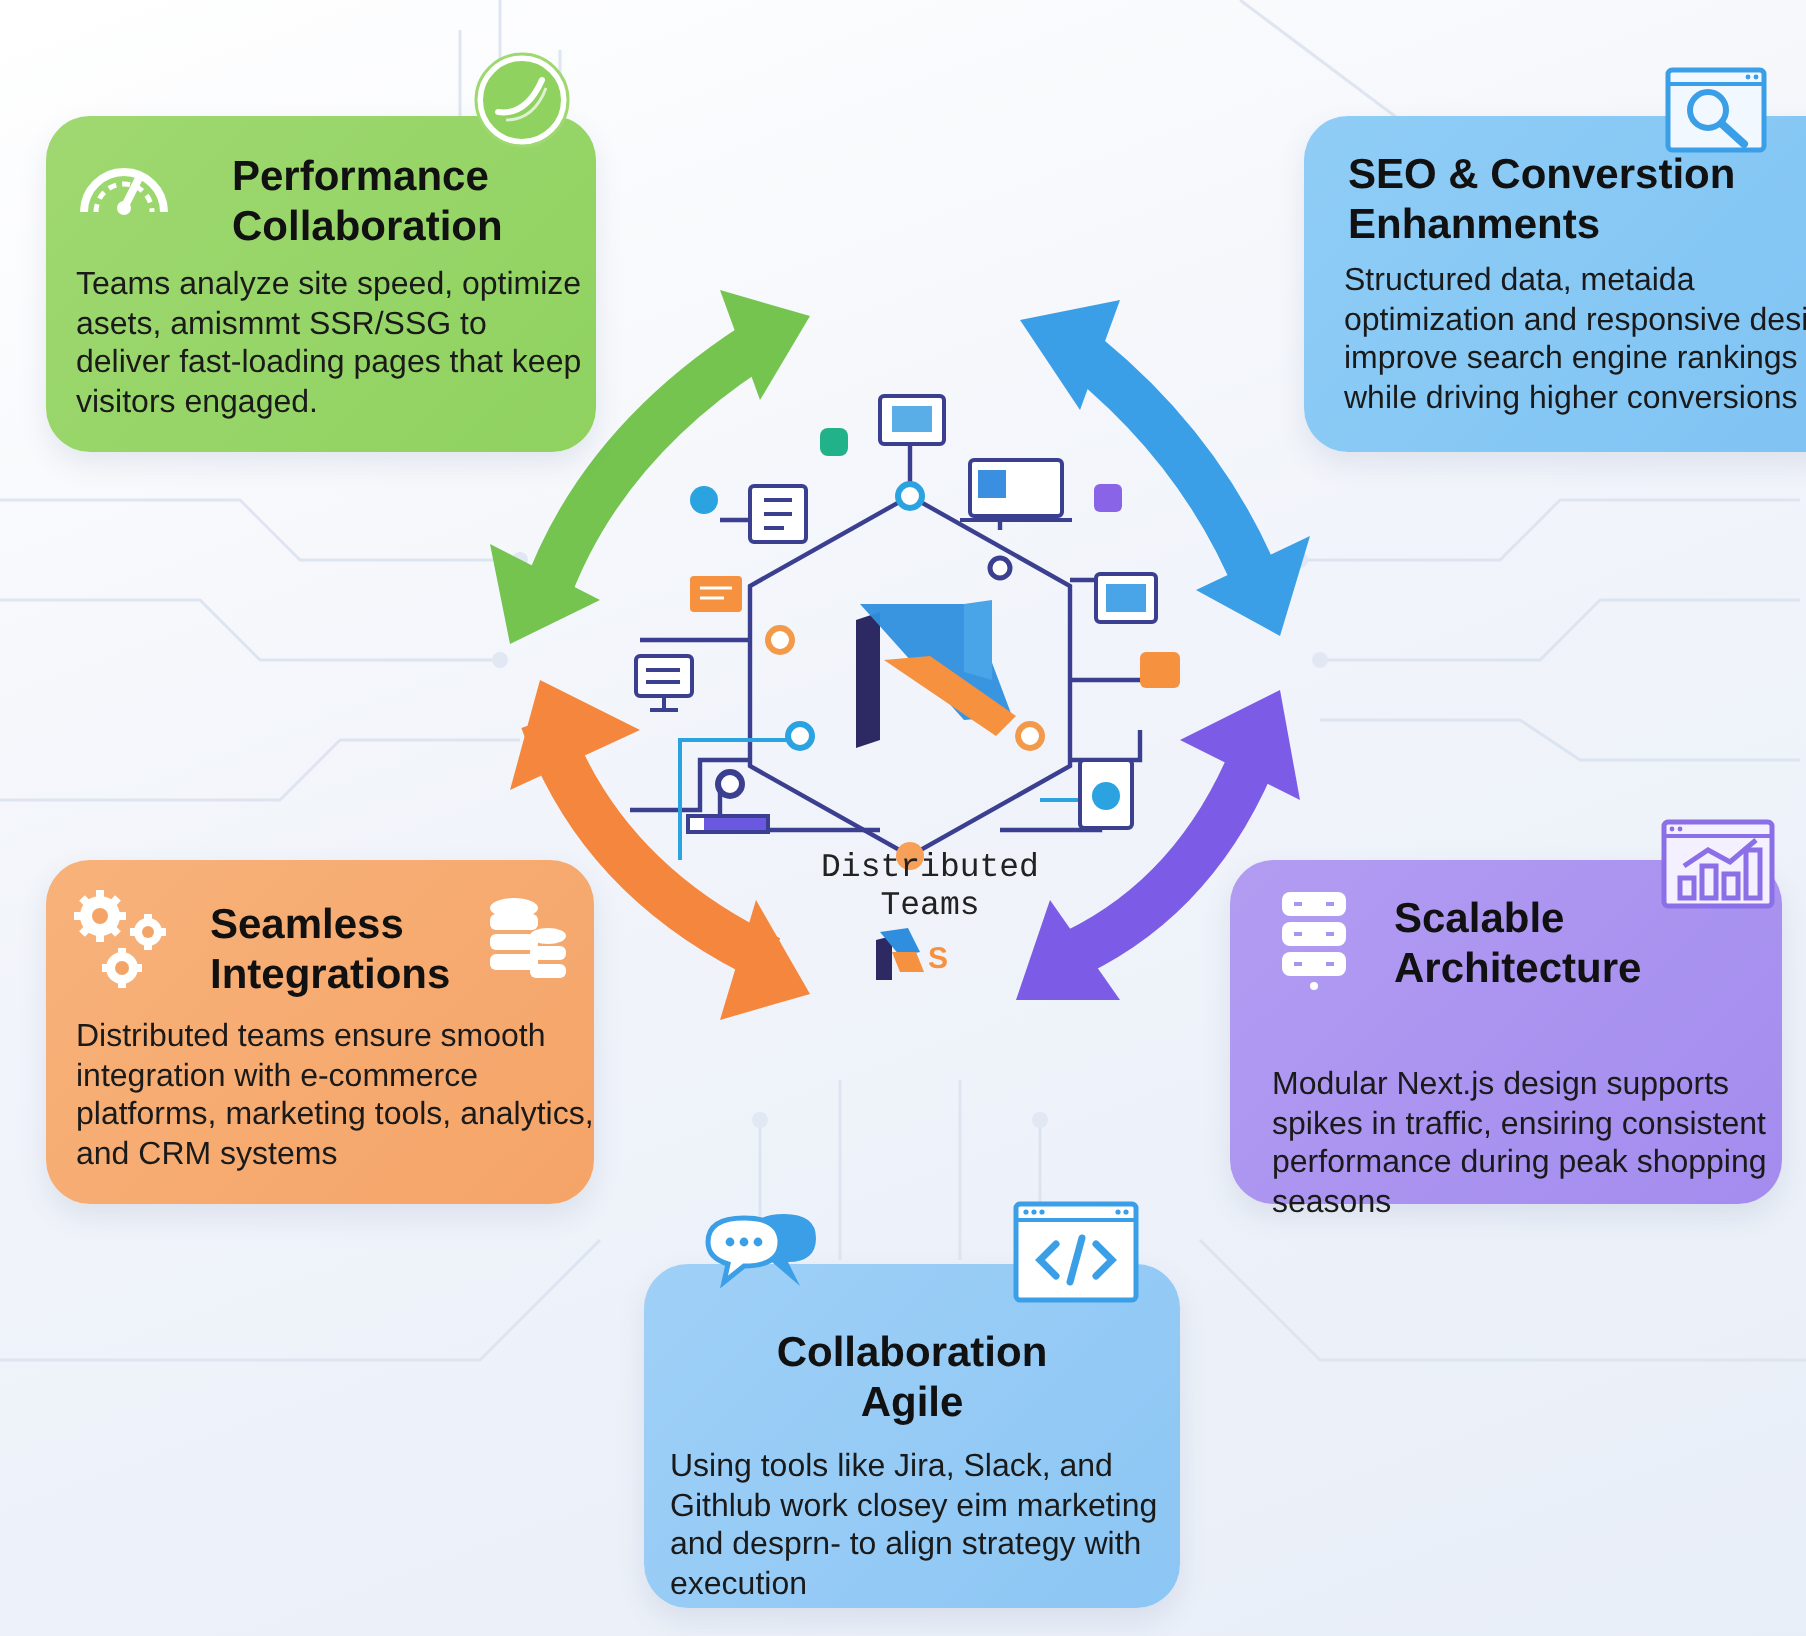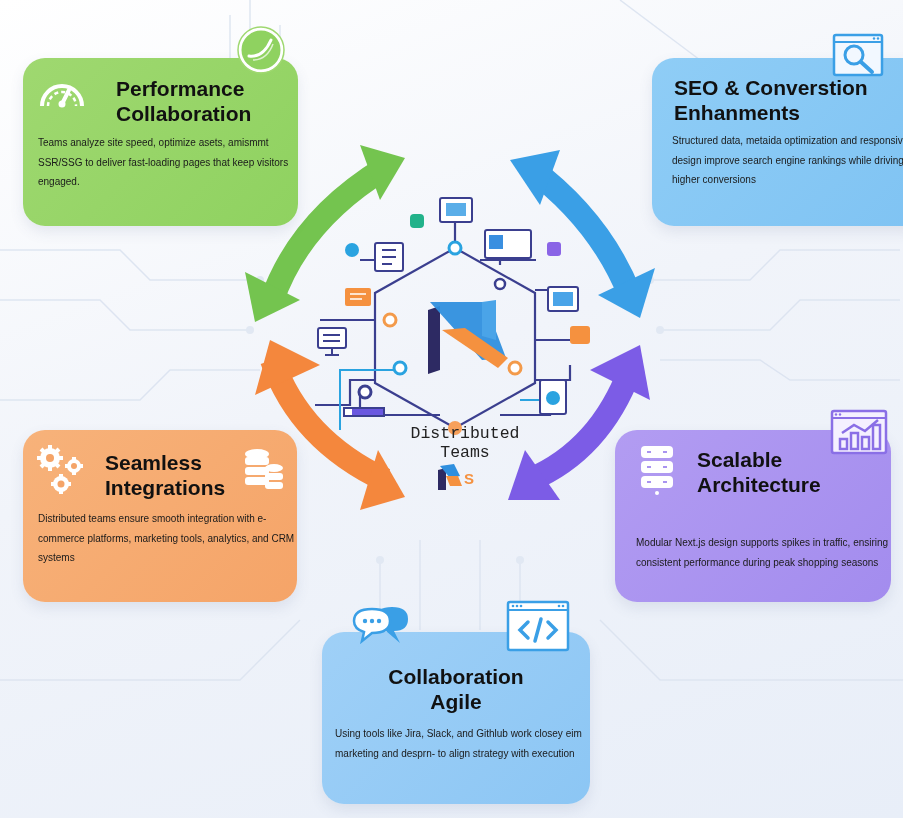--- a/index.html
+++ b/index.html
@@ -22,21 +22,21 @@
   }
   .card .title {
     position: absolute;
     font-weight: 700;
     font-size: 21px;
     line-height: 25px;
     color: #111;
   }
   .card .desc {
     position: absolute;
-    font-size: 10px;
+    font-size: 16px;
     line-height: 19.5px;
     color: #1a1a1a;
   }
 
   #card-perf { left: 23px; top: 58px; width: 275px; height: 168px;
     background: linear-gradient(135deg, #9fd870 0%, #8fd260 100%); }
   #card-perf .title { left: 93px; top: 18px; }
   #card-perf .desc { left: 15px; top: 75px; width: 255px; }
 
   #card-seo { left: 652px; top: 58px; width: 275px; height: 168px;

